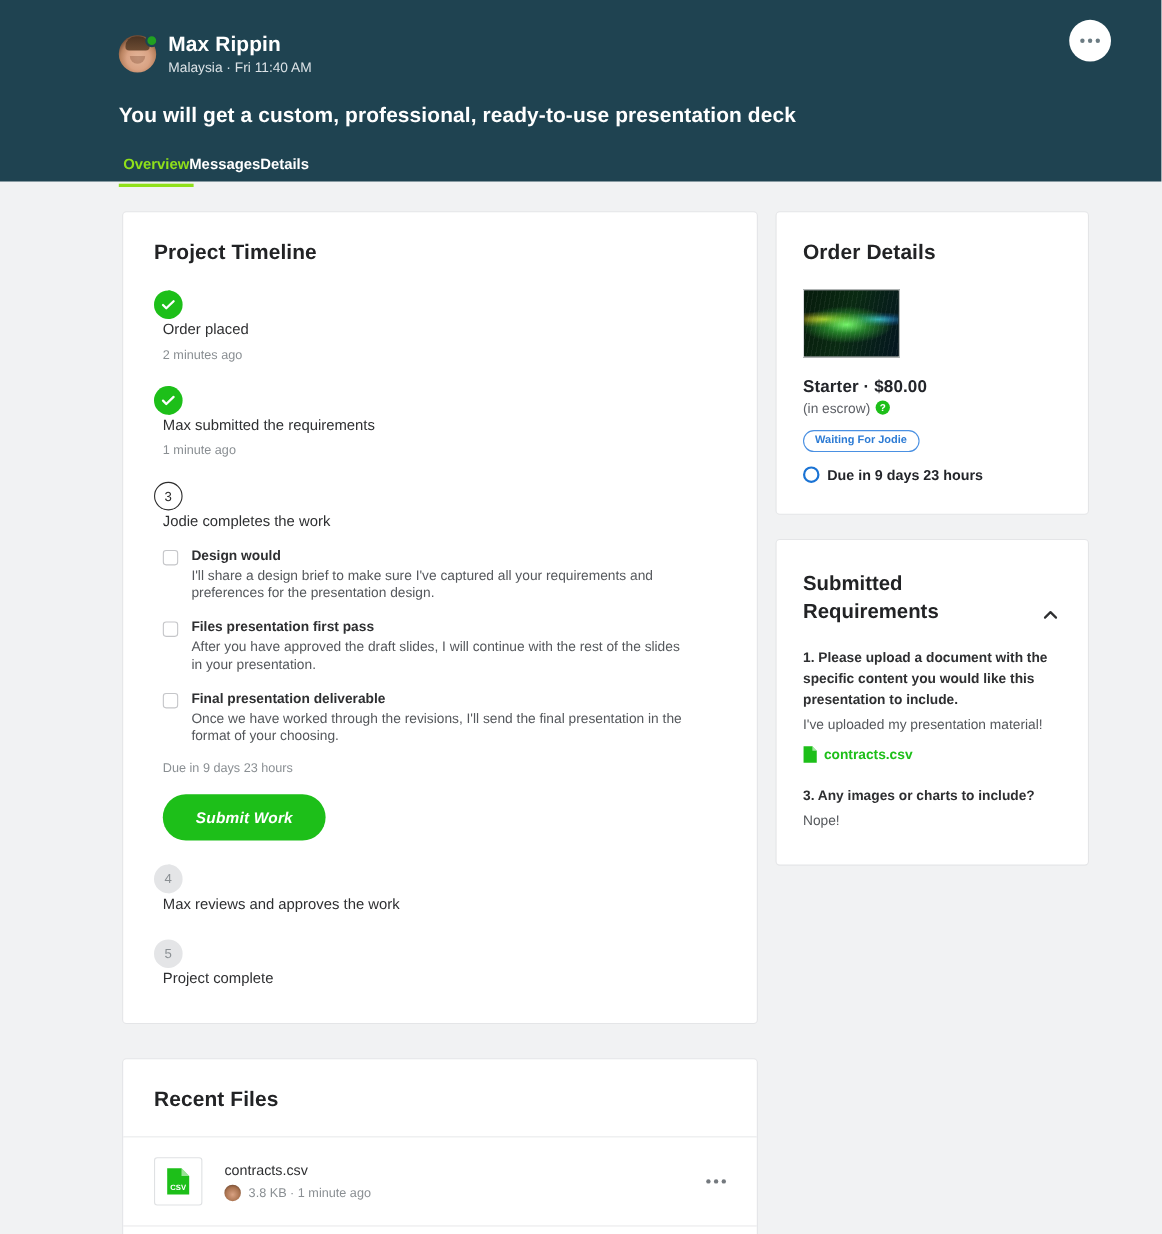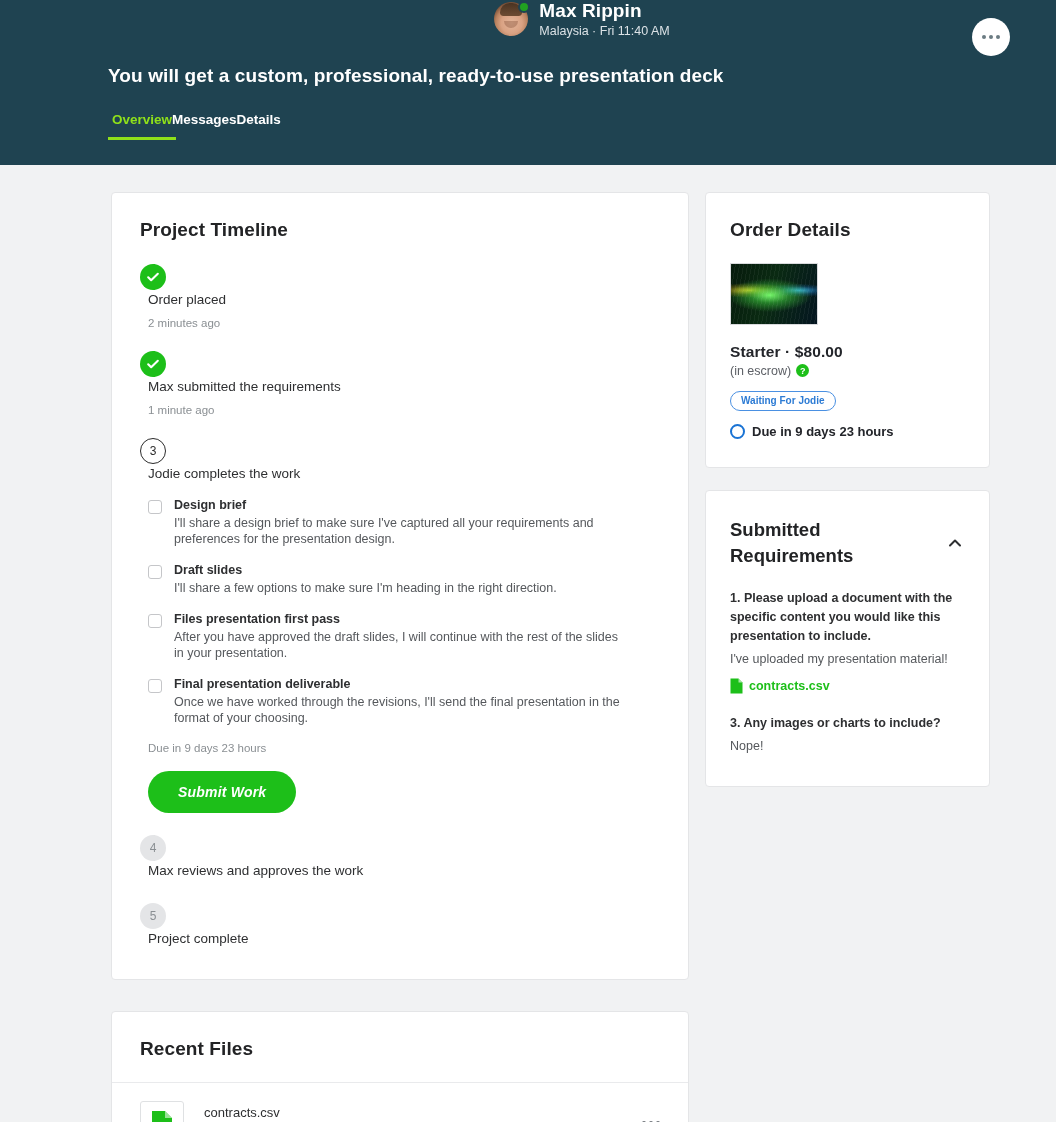--- a/index.html
+++ b/index.html
@@ -11,21 +11,21 @@
   }
   .page { position: relative; width: 1056px; height: 1122px; overflow: hidden; }
 
   
   .header {
     position: relative;
     background: #1f4351;
     height: 165px;
     padding: 0;
   }
-  .header-top { display: flex; align-items: flex-start; padding: 0 0 0 108px; justify-content: center; }
+  .header-top { display: flex; align-items: flex-start; padding: 30px 0 0 108px; }
   .avatar-wrap { position: relative; width: 34px; height: 34px; flex: none; margin-top: 2px; }
   .avatar {
     width: 34px; height: 34px; border-radius: 50%;
     background:
       radial-gradient(circle at 52% 62%, #e4b69a 0%, #d9a283 38%, #b9825f 58%, #6b4630 78%, #3a2418 100%);
     overflow: hidden; position: relative;
   }
   .avatar::before {
     content: ""; position: absolute; left: 6px; top: 1px; width: 22px; height: 13px;
     border-radius: 11px 11px 4px 4px;
@@ -136,21 +136,21 @@
   .pill {
     display: inline-block; margin-top: 13px; border: 1px solid #4a90e2; color: #2c7bd4;
     font-size: 10px; font-weight: bold; border-radius: 11px; padding: 3px 10px 4px;
   }
   .due-row { display: flex; align-items: center; gap: 7px; margin-top: 13px; }
   .ring { width: 15px; height: 15px; border-radius: 50%; border: 2.6px solid #1a73d4; flex: none; }
   .due-text { font-size: 13px; font-weight: bold; color: #23252a; }
 
   
   .req-card { margin-top: 22px; padding: 26px 24px 30px 24px; }
-  .req-head { display: flex; justify-content: space-between; align-items: flex-start; }
+  .req-head { display: flex; justify-content: space-between; align-items: flex-end; }
   .req-title { font-size: 18.5px; font-weight: bold; color: #222325; line-height: 26px; max-width: 180px; }
   .chev { width: 20px; height: 20px; margin-top: 16px; cursor: pointer; }
   .req-block { margin-top: 20px; }
   .req-q { font-size: 12.5px; font-weight: bold; color: #2e2f31; line-height: 19px; }
   .req-a { font-size: 12.5px; color: #55585c; line-height: 19px; margin-top: 4px; }
   .file-link { display: flex; align-items: center; gap: 6px; margin-top: 9px; cursor: pointer; }
   .file-link span { color: #1dbf19; font-size: 12.5px; font-weight: bold; }
 
   
   .files-card { margin-top: 31px; }
@@ -252,29 +252,22 @@
               <div class="rail-line"></div>
               <div class="bullet current">3</div>
             </div>
             <div class="step-body">
               <div class="step-title">Jodie completes the work</div>
 
               <div class="checklist">
                 <div class="check-item">
                   <div class="checkbox"></div>
                   <div class="check-text">
-                    <div class="check-label">Design brief</div>
+                    <div class="check-label">Design would</div>
                     <div class="check-desc">I'll share a design brief to make sure I've captured all your requirements and preferences for the presentation design.</div>
-                  </div>
-                </div>
-                <div class="check-item">
-                  <div class="checkbox"></div>
-                  <div class="check-text">
-                    <div class="check-label">Draft slides</div>
-                    <div class="check-desc">I'll share a few options to make sure I'm heading in the right direction.</div>
                   </div>
                 </div>
                 <div class="check-item">
                   <div class="checkbox"></div>
                   <div class="check-text">
                     <div class="check-label">Files presentation first pass</div>
                     <div class="check-desc">After you have approved the draft slides, I will continue with the rest of the slides in your presentation.</div>
                   </div>
                 </div>
                 <div class="check-item">

